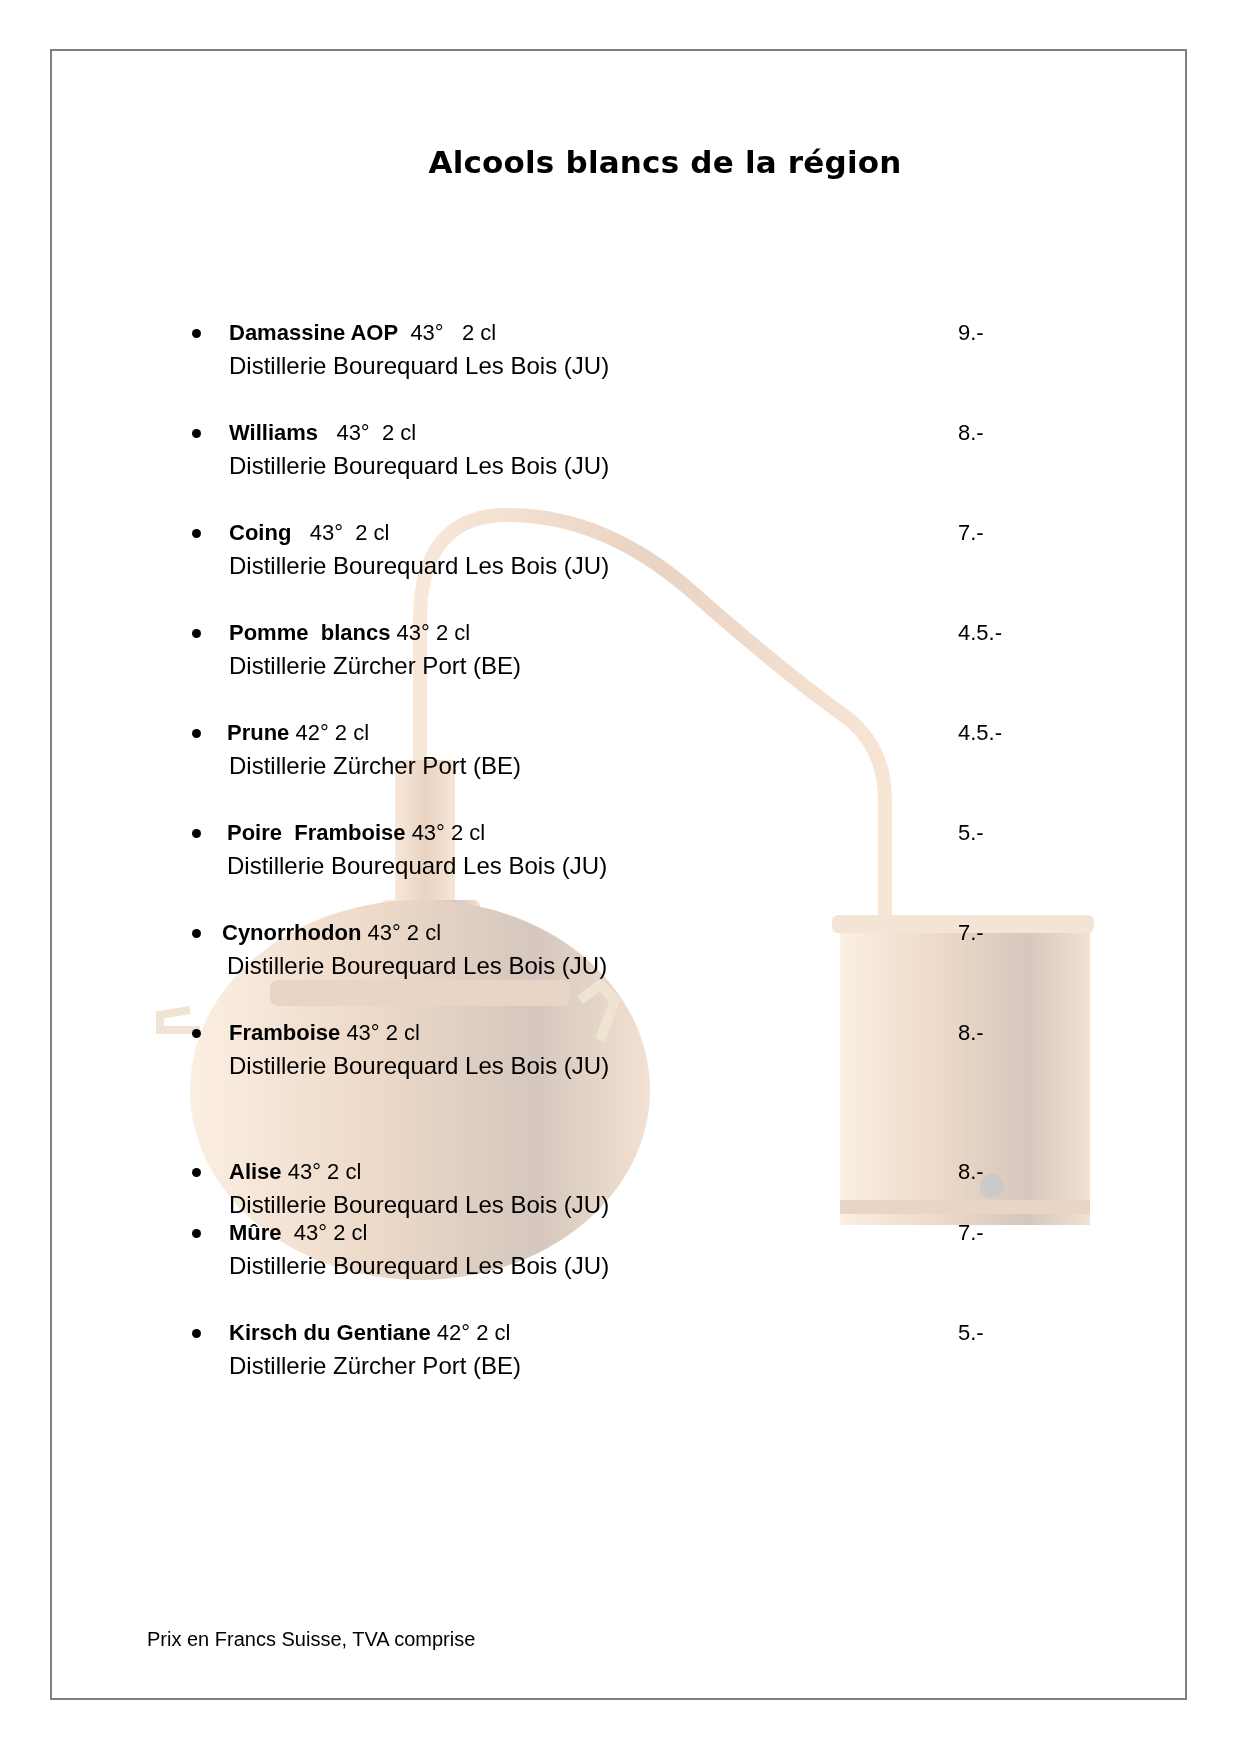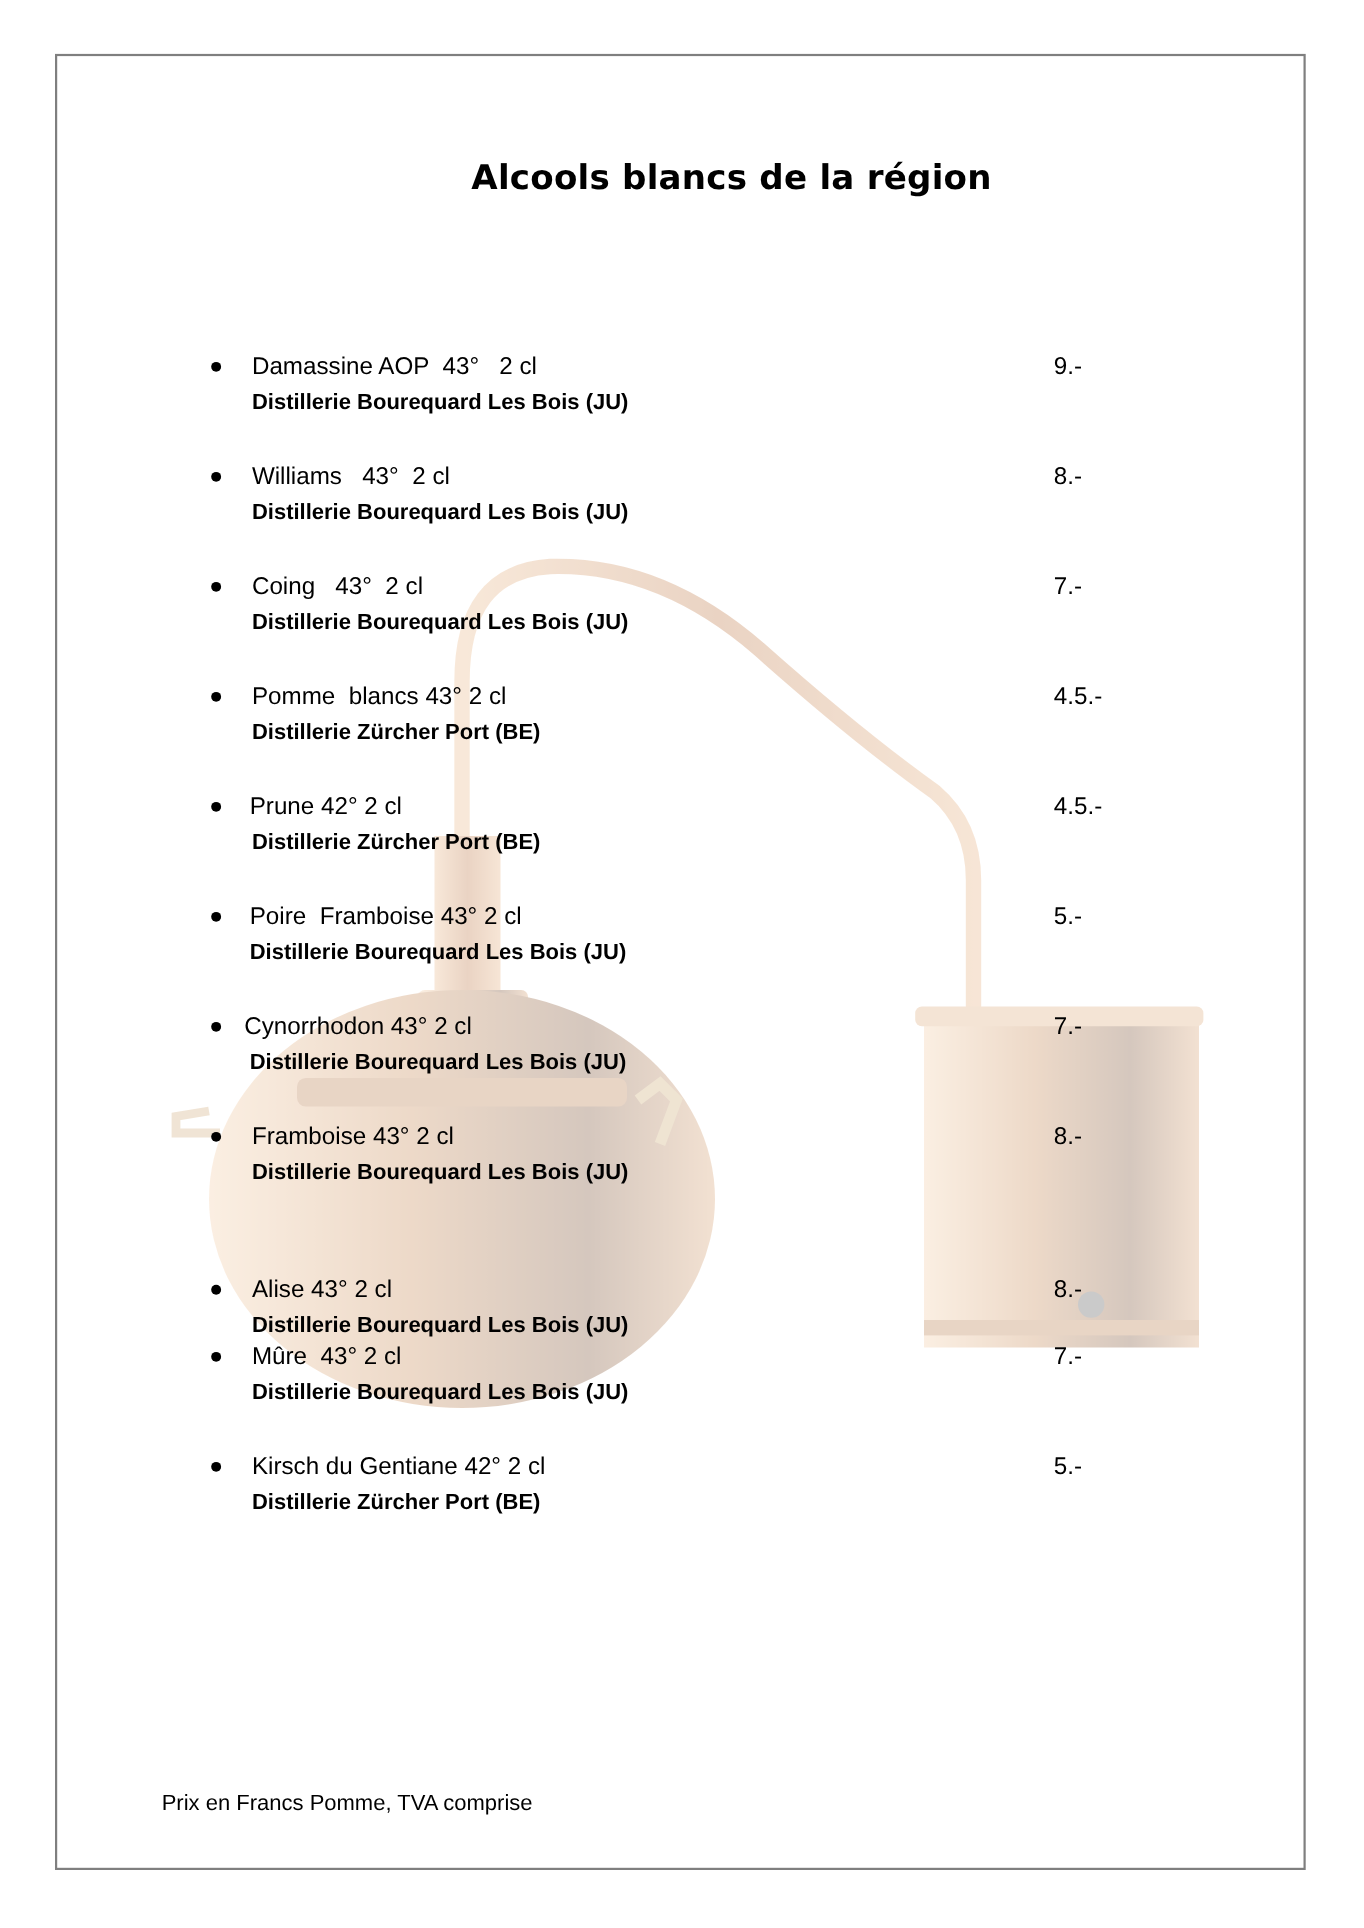--- a/index.html
+++ b/index.html
@@ -7,22 +7,22 @@
          font-family:"Liberation Sans", "DejaVu Sans", sans-serif; color:#000; }
   .page-frame { position:absolute; left:50px; top:49px; width:1137px; height:1651px;
                 border:2px solid #7f7f7f; box-sizing:border-box; }
   .bg-illustration { position:absolute; left:0; top:0; width:1240px; height:1753px; opacity:0.28; }
   .title { position:absolute; left:0; width:1330px; top:144px; text-align:center;
            font-family:"DejaVu Sans", sans-serif; font-weight:bold; font-size:31px; letter-spacing:0.2px; }
   .menu-list { position:absolute; left:0; top:0; width:1240px; }
   .item { position:absolute; left:0; width:1240px; height:70px; }
   .bullet { position:absolute; left:192px; top:10px; width:9px; height:9px; border-radius:50%; background:#000; }
   .line1 { position:absolute; left:229px; top:0; font-size:22px; line-height:28px; white-space:pre; }
-  .line1 .name { font-weight:normal; }
-  .line2 { position:absolute; left:229px; top:33px; font-size:20px; line-height:28px; white-space:pre;font-weight:bold; }
+  .line1 .name { font-weight:bold; }
+  .line2 { position:absolute; left:229px; top:33px; font-size:24px; line-height:28px; white-space:pre; }
   .price { position:absolute; left:958px; top:0; font-size:22px; line-height:28px; }
   .footer { position:absolute; left:147px; top:1626px; font-size:20px; line-height:26px; }
 </style>
 </head>
 <body>
 
 <div class="page-frame"></div>
 
 <svg class="bg-illustration" viewBox="0 0 1240 1753" xmlns="http://www.w3.org/2000/svg">
   <defs>
@@ -120,13 +120,13 @@
     <div class="price">7.-</div>
   </div>
   <div class="item" style="top:1319px">
     <span class="bullet"></span>
     <div class="line1"><span class="name">Kirsch du Gentiane</span><span> 42° 2 cl</span></div>
     <div class="line2">Distillerie Zürcher Port (BE)</div>
     <div class="price">5.-</div>
   </div>
 </div>
 
-<div class="footer">Prix en Francs Pomme, TVA comprise</div>
+<div class="footer">Prix en Francs Suisse, TVA comprise</div>
 
 </body></html>

